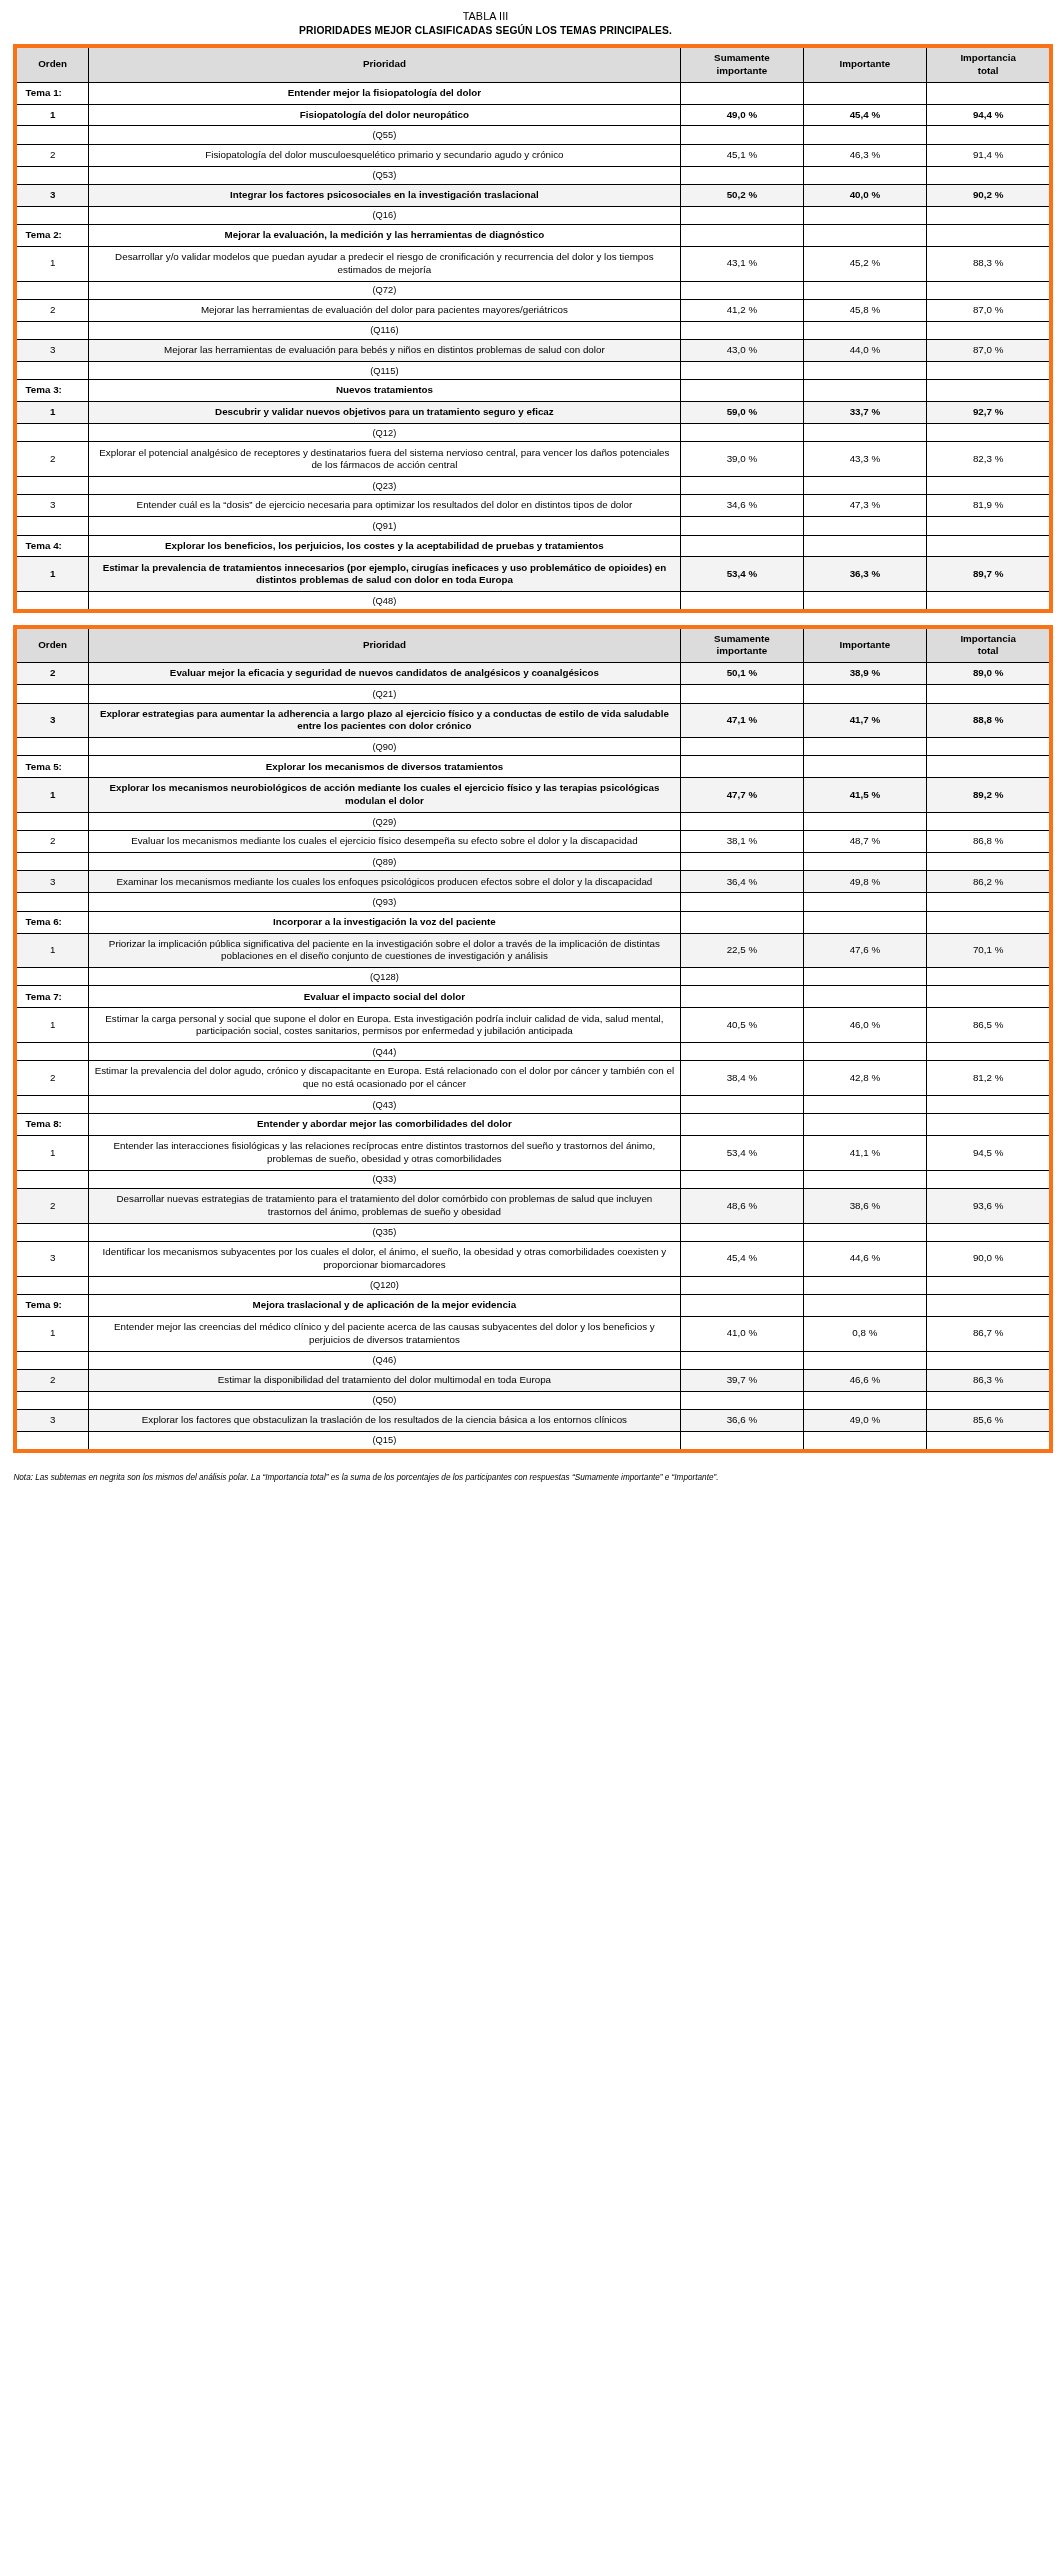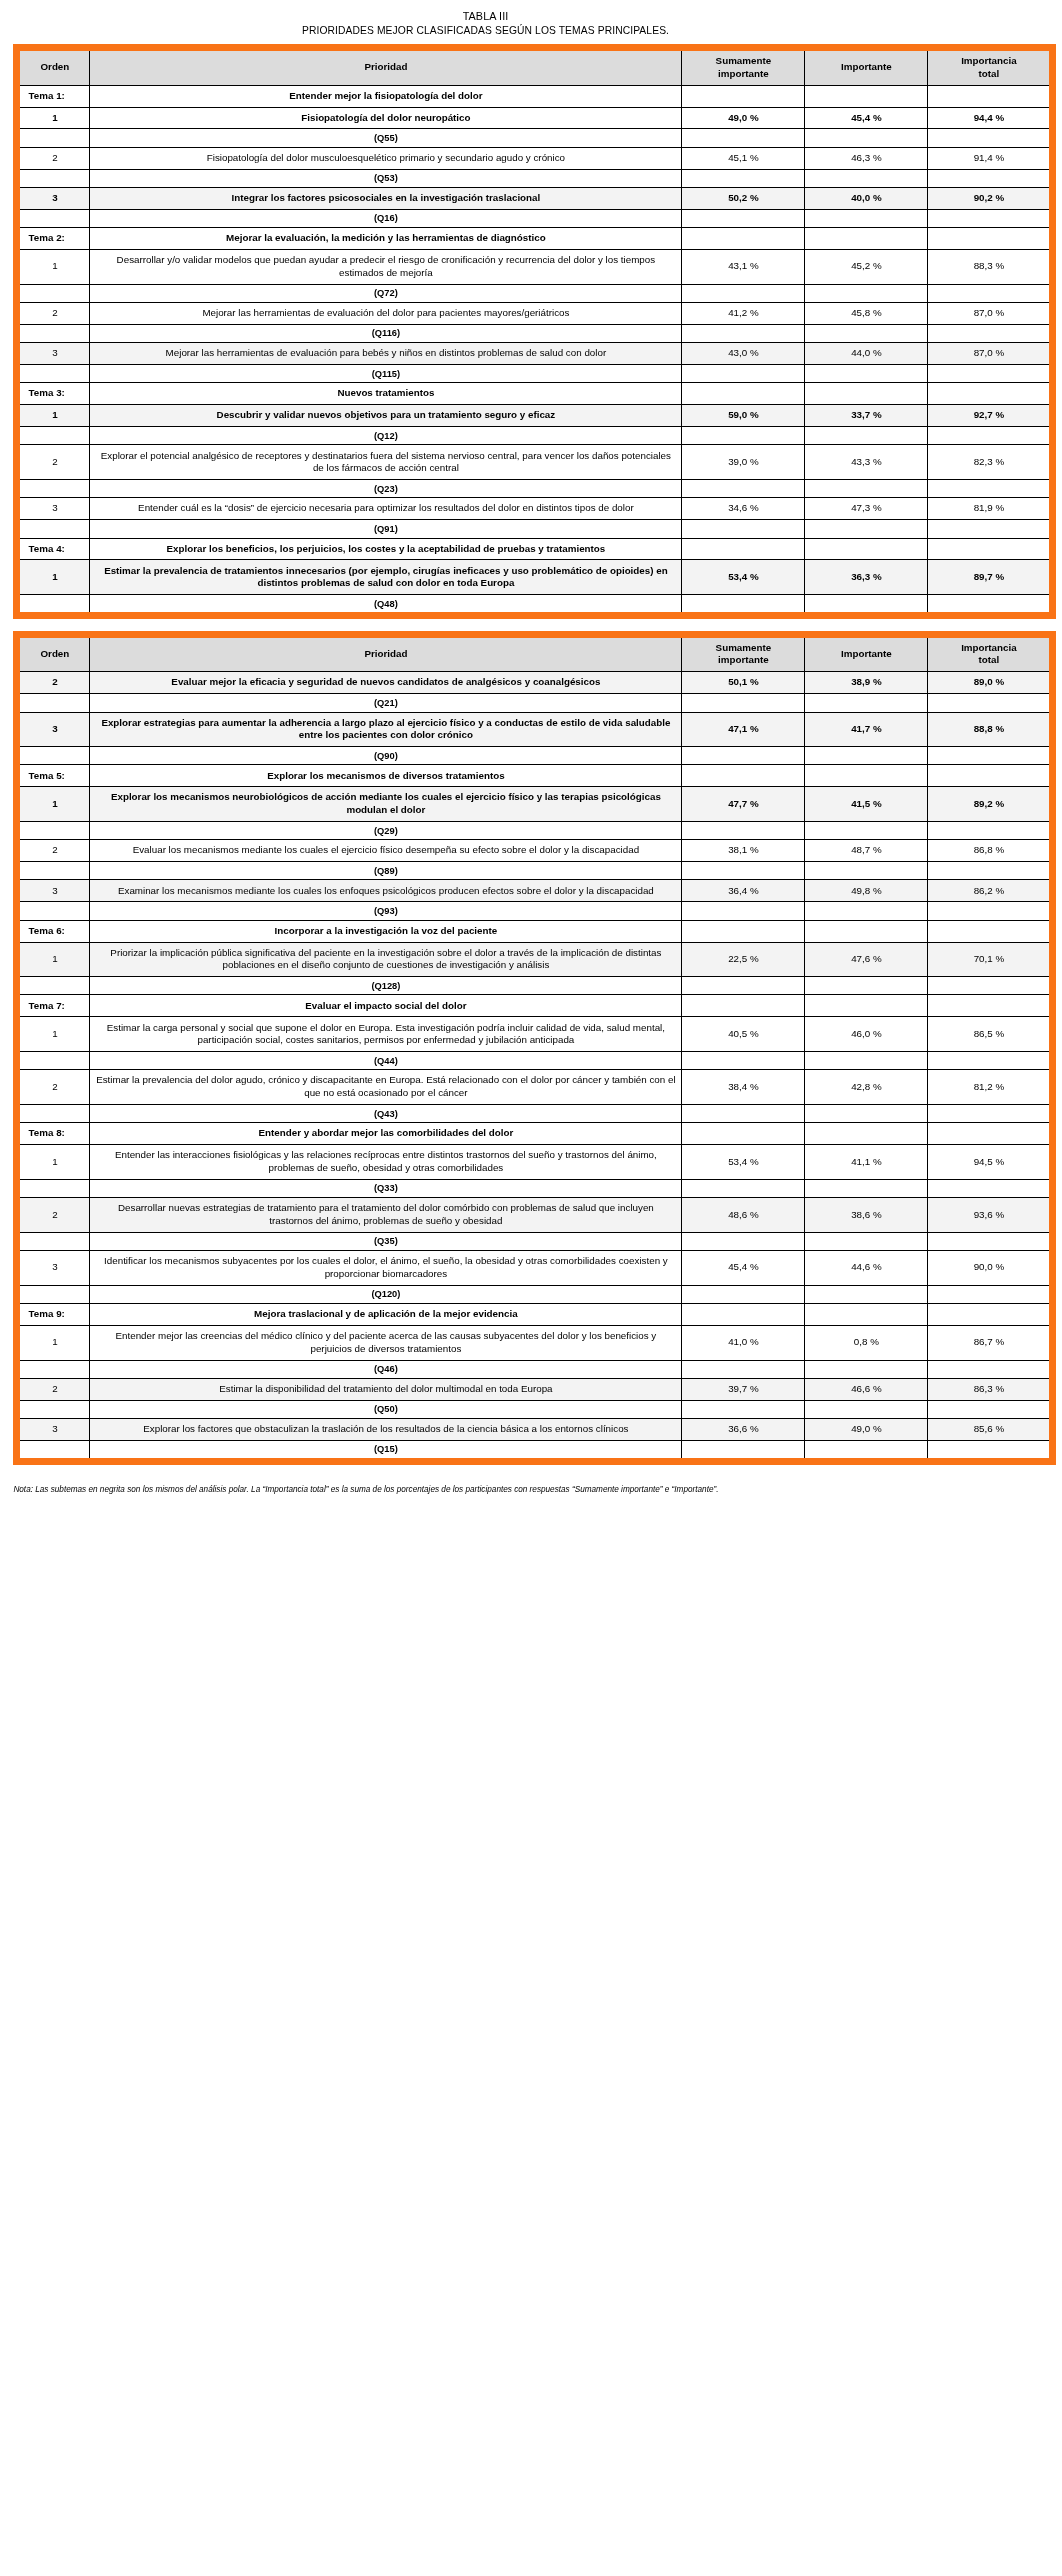--- a/index.html
+++ b/index.html
@@ -21,28 +21,28 @@
   .doc-title {
     text-align: center;
     font-size: 10.8px;
     line-height: 1.35;
     font-weight: 400;
     margin: 0 0 6.2px 0;
     letter-spacing: 0.1px;
   }
   .doc-title .line2 {
     display: block;
-    font-weight: 400;
+    font-weight: 700;
     font-size: 10.3px;
   }
   table.t {
     border-collapse: collapse;
     width: 100%;
     table-layout: fixed;
-    border: 7px solid #f97316;
+    border: 4px solid #f97316;
   }
   table.t td, table.t th {
     border: 0.5px solid #000;
     padding: 4.1px 5.2px;
     font-size: 9.8px;
     line-height: 1.3;
     vertical-align: middle;
   }
   
   col.c-order  { width: 73px; }
@@ -84,21 +84,20 @@
   }
   tr.bold td { font-weight: 700; }
   tr.shade td.prio, tr.shade td.num, tr.shade td.order { background: #f3f3f3; }
   tr.code td {
     font-size: 9.3px;
     padding-top: 2.6px;
     padding-bottom: 2.6px;
   }
   tr.code td.prio {
     padding-left: 5.2px;
-    font-weight: bold;
   }
   .table-gap { height: 11.3px; }
   .note {
     margin-top: 19px;
     font-size: 8.2px;
     line-height: 1.35;
     font-style: italic;
   }
 </style>
 </head>

